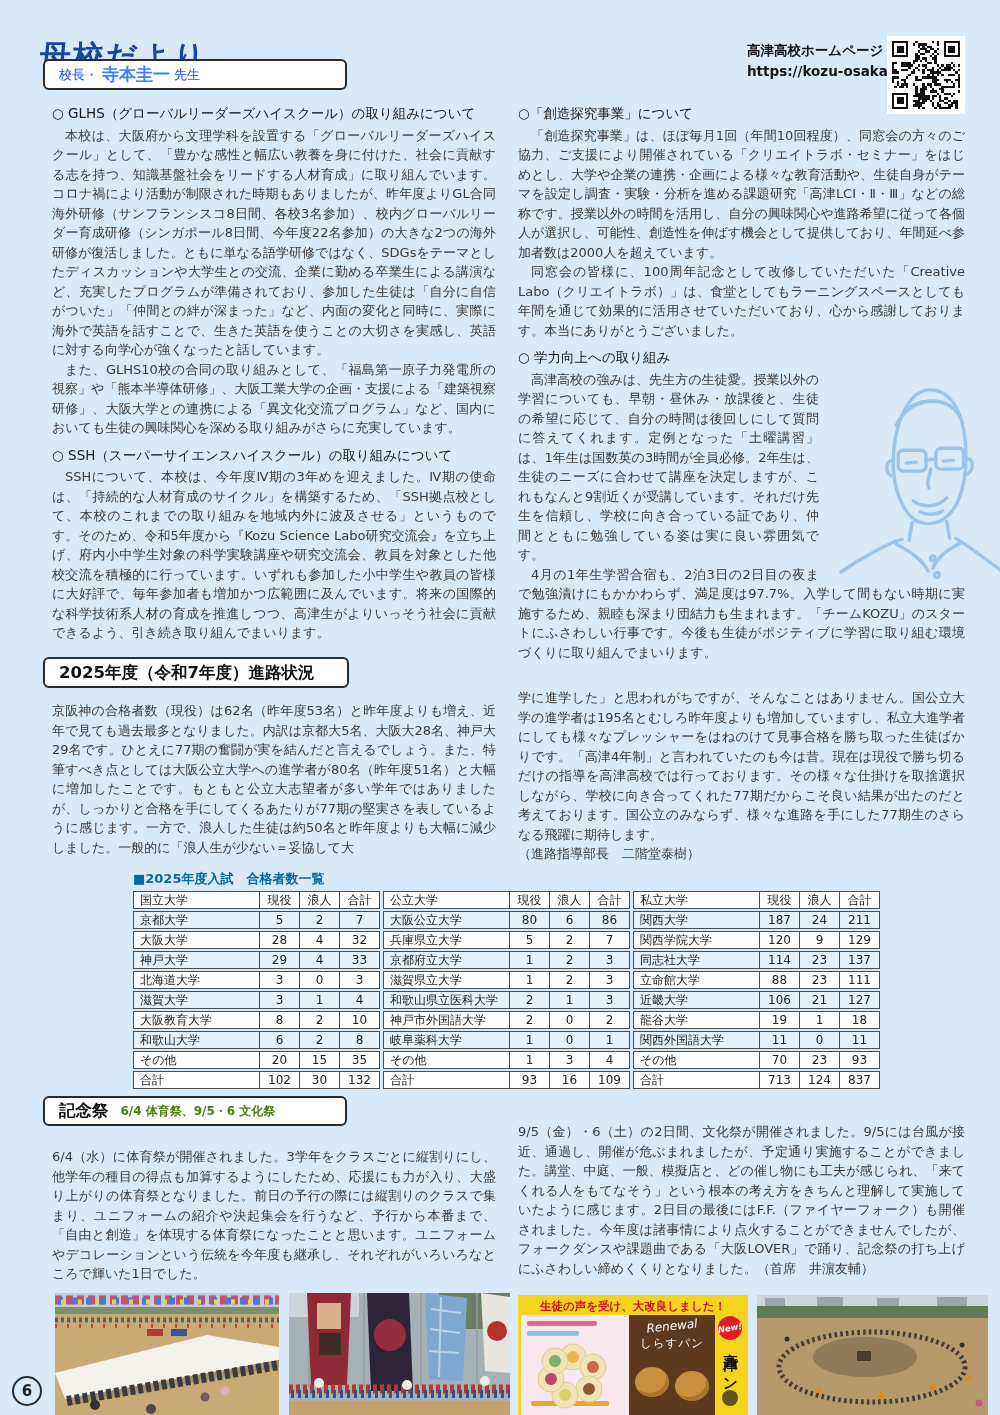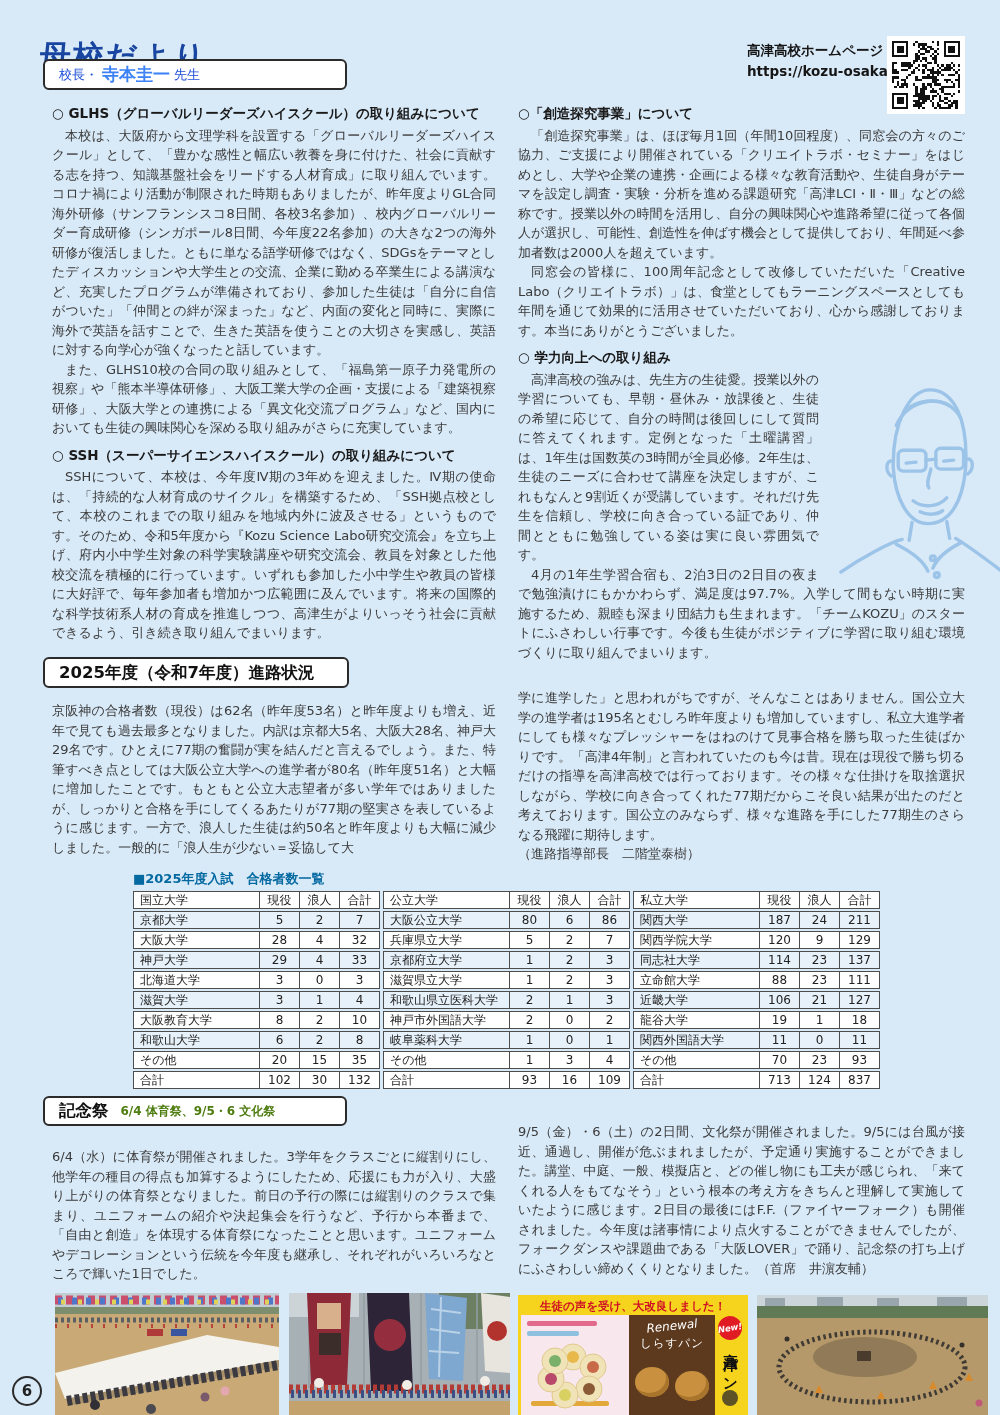--- a/index.html
+++ b/index.html
@@ -15,21 +15,21 @@
   .qr-box svg{display:block;width:100%;height:100%;}
   .principal-box{position:absolute;left:43px;top:59px;width:304px;height:31px;background:#fff;
         border:2px solid #2b2b2b;border-radius:6px;display:flex;align-items:center;
         padding-left:14px;box-sizing:border-box;}
   .p-label,.p-suffix{font-size:13px;color:#1d4ed8;}
   .p-name{font-size:17px;font-weight:bold;color:#3b82f6;margin:0 4px;}
 
   .col{position:absolute;text-align:justify;font-size:13px;line-height:19.5px;color:#3a3a3a;}
   #col-left-1{left:52px;top:104px;width:444px;}
   #col-right-1{left:518px;top:104px;width:447px;}
-  .heading{font-size:13.5px;font-weight:bold;color:#1a1a1a;margin:8px 0 2px;text-align:left;}
+  .heading{font-size:13.5px;font-weight:normal;color:#1a1a1a;margin:8px 0 2px;text-align:left;}
   .heading.first{margin-top:0;}
   p.body{margin:0;text-indent:1em;}
   p.body.noindent{text-indent:0;}
 
   .portrait-float{float:right;width:138px;height:208px;margin:4px 0 2px 8px;}
   .portrait-float svg{width:165px;height:208px;margin-right:-38px;display:block;float:right;}
 
   .section-box{position:absolute;background:#fff;border:2px solid #2b2b2b;border-radius:6px;
         display:flex;align-items:center;box-sizing:border-box;padding-left:14px;}
   #shinro-box{left:43px;top:657px;width:306px;height:31px;}

